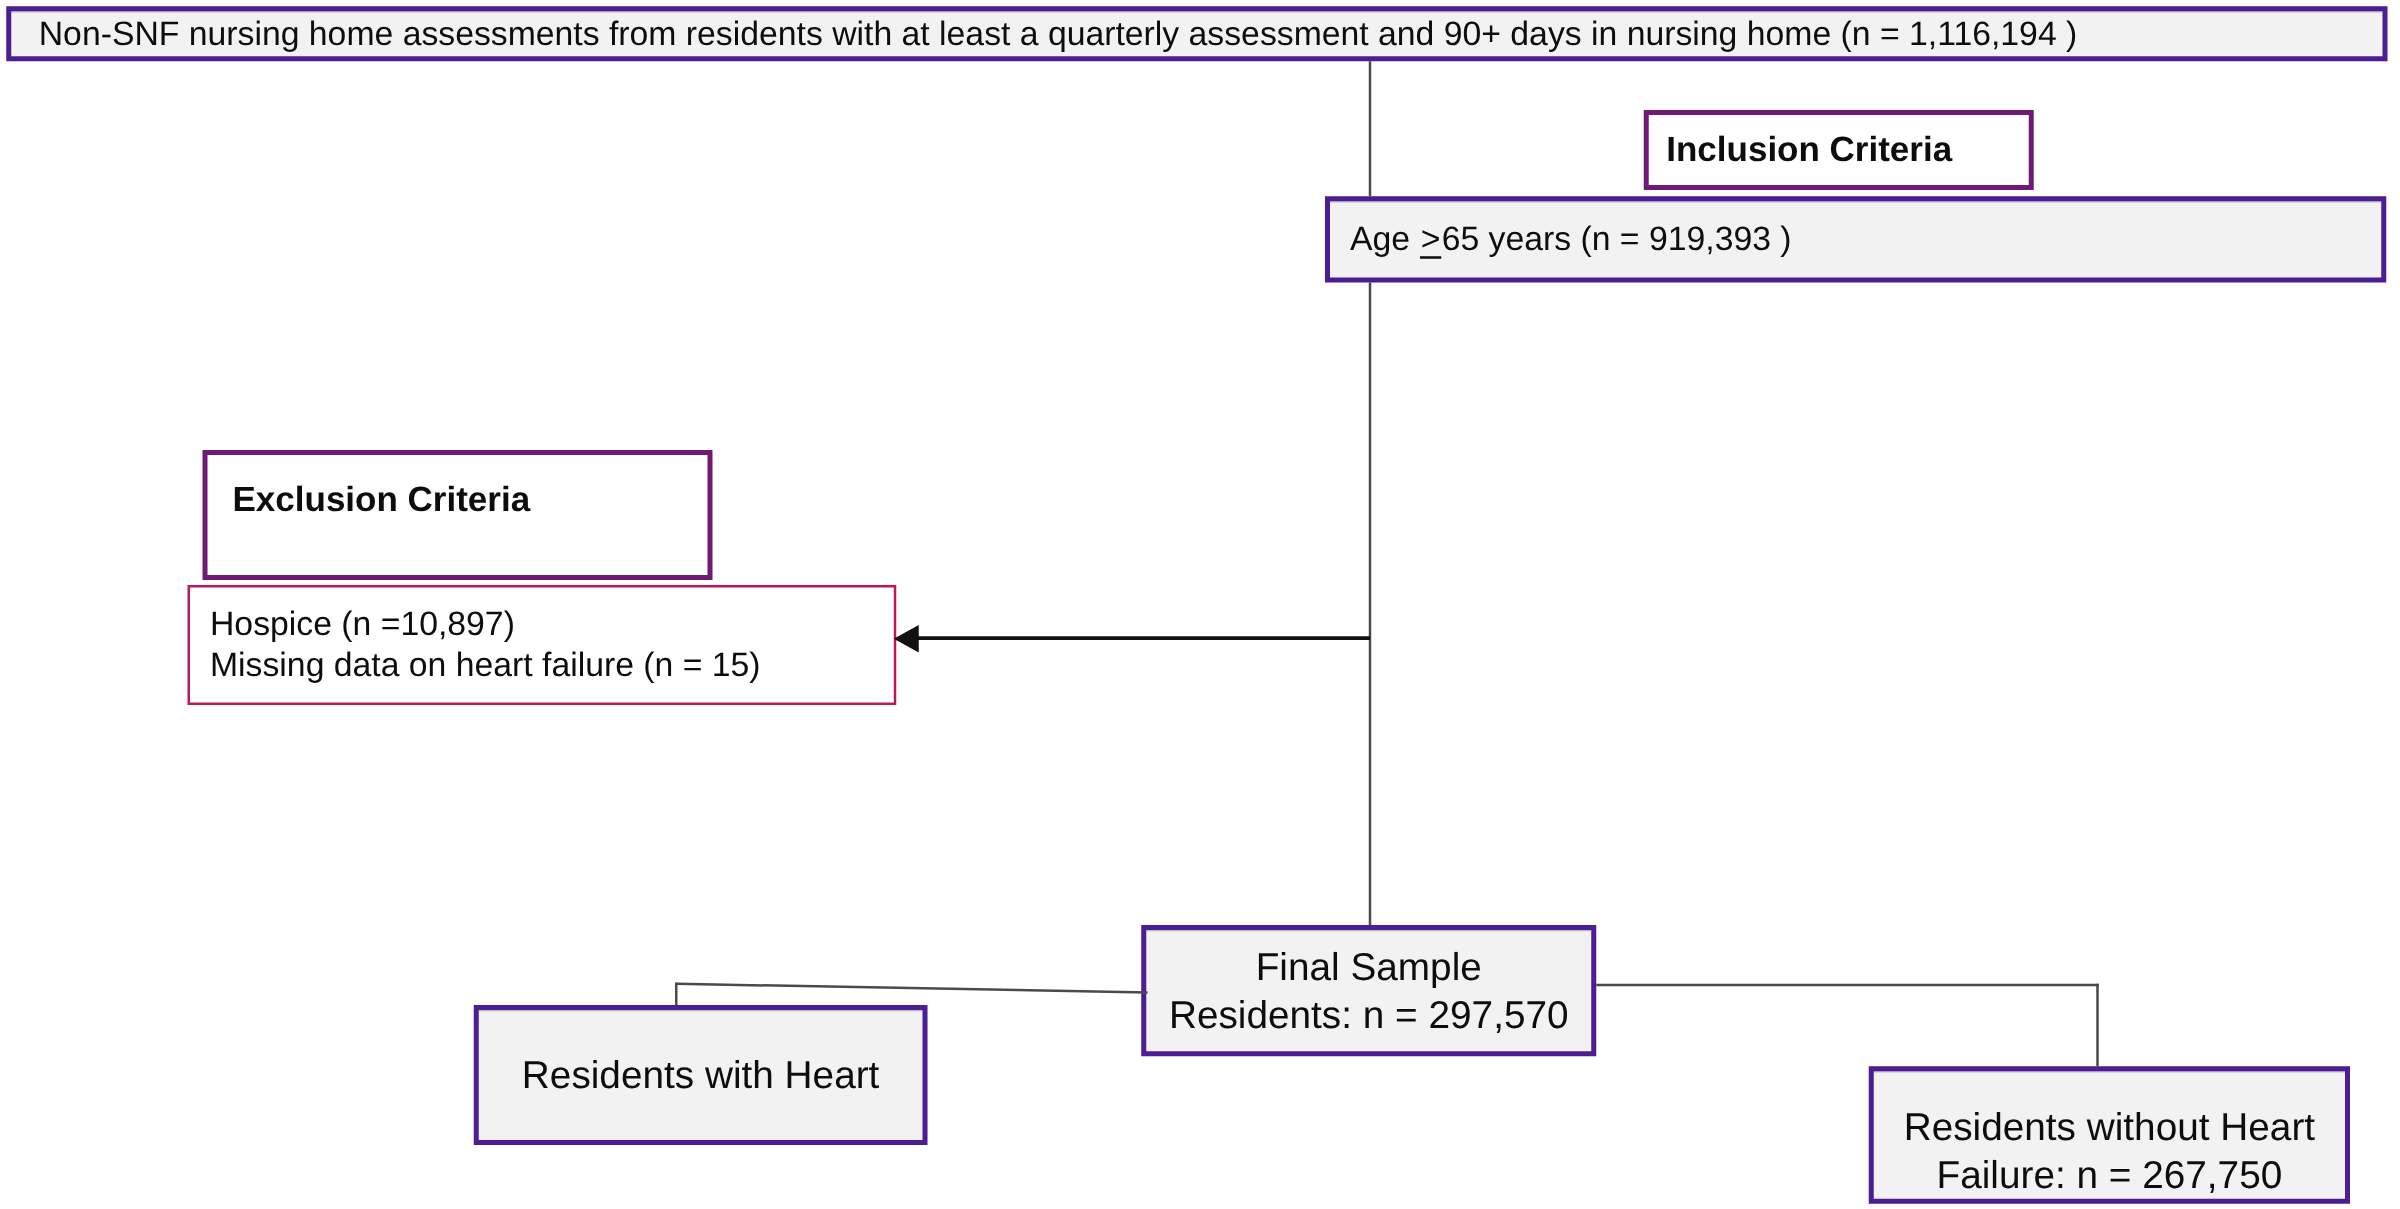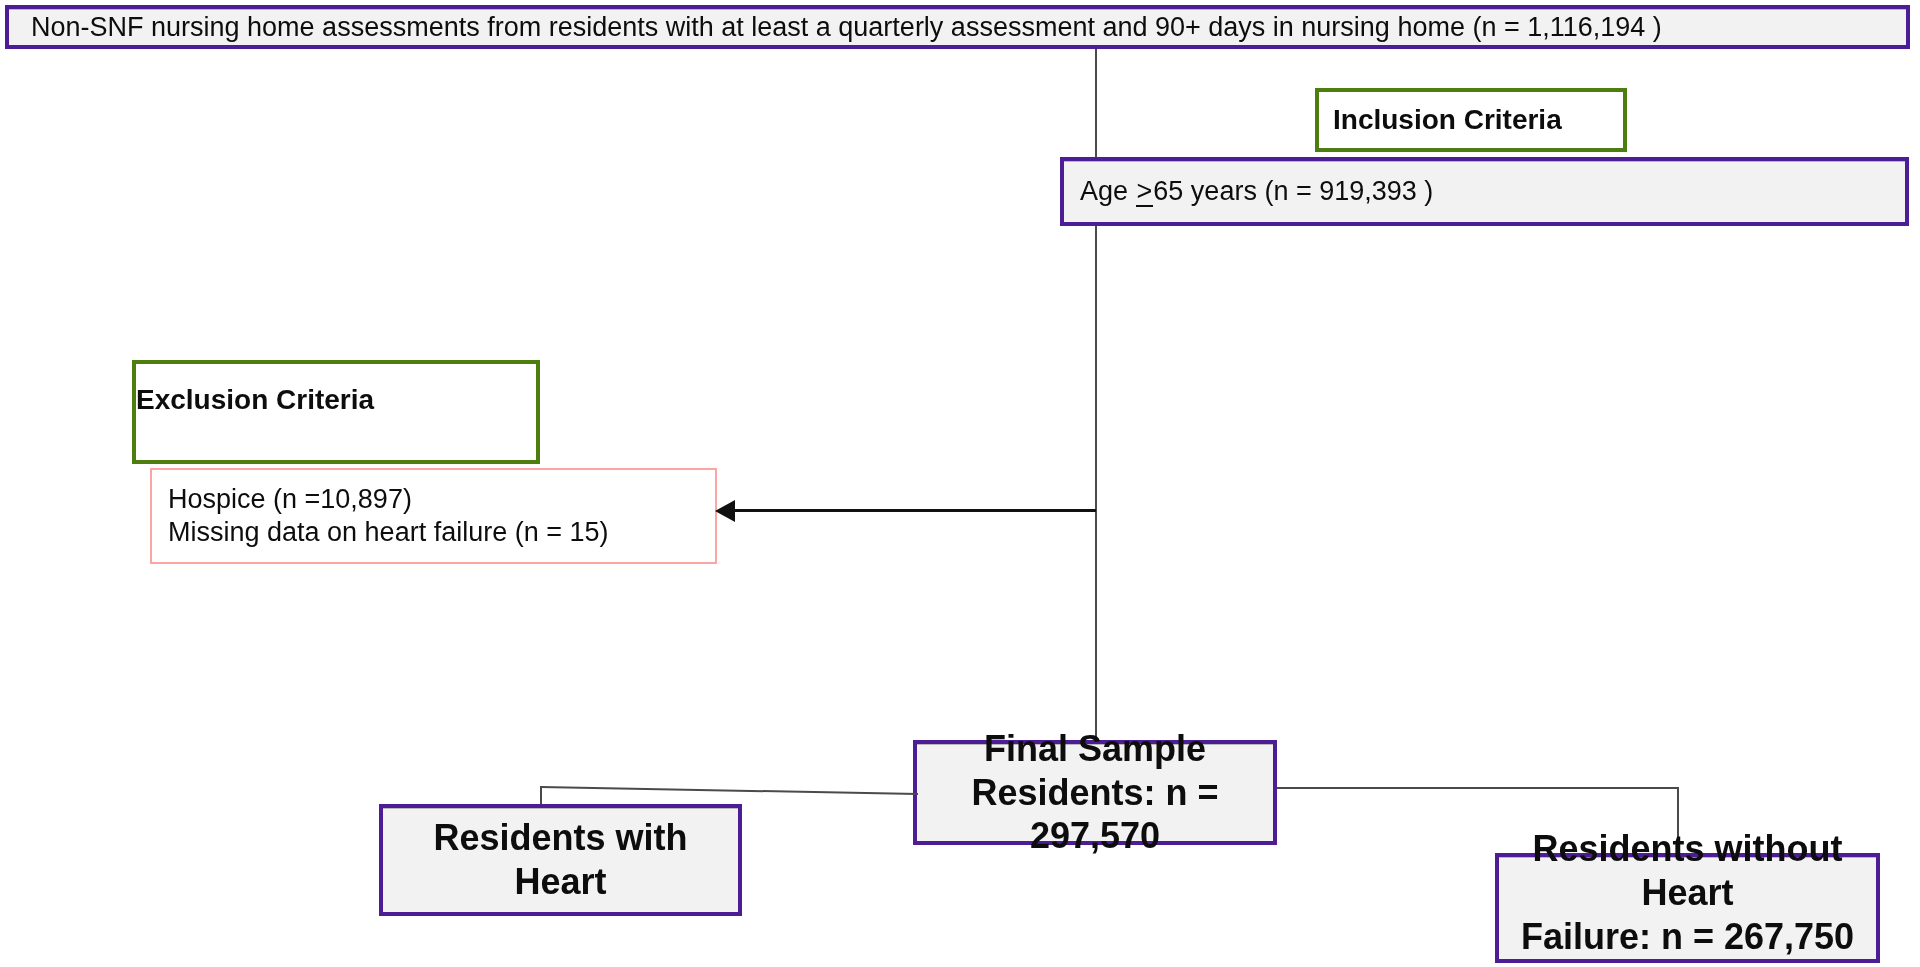--- a/index.html
+++ b/index.html
@@ -33,36 +33,36 @@
 
   
   .box-filled {
     background: #f2f2f2;
     border: 4px solid #4c1d95;
     box-shadow: 0 1px 0 0 #b9b9b9 inset;
   }
   
   .box-header {
     background: #ffffff;
-    border: 4px solid #4d7c0f;
+    border: 4px solid #701a75;
   }
   
   .box-plain {
     background: #ffffff;
-    border: 2px solid #fca5a5;
+    border: 2px solid #be185d;
   }
 
   .align-left   { text-align: left; }
   .align-center { text-align: center; }
 
   .pad-l { padding-left: 16px; padding-right: 12px; }
   .pad-lh { padding-left: 22px; padding-right: 12px; }
 
   .t-reg  { font-weight: 400; font-size: 27px; }
-  .t-bold { font-weight: 700; font-size: 36px; }
+  .t-bold { font-weight: 400; font-size: 31px; }
   .t-head { font-weight: 700; font-size: 28px; }
 
   
   .ge {
     display: inline-block;
     border-bottom: 2px solid #0d0d0d;
     line-height: 0.95;
     padding: 0 1px;
   }
 
@@ -102,21 +102,21 @@
 
   <div class="box box-header align-left" style="left:1315px; top:88px; width:312px; height:64px; padding-left:14px;">
     <span class="txt t-head">Inclusion Criteria</span>
   </div>
 
   <div class="box box-filled align-left pad-l" style="left:1060px; top:157px; width:849px; height:69px;">
     <span class="txt t-reg"><span>Age </span><span class="ge">&gt;</span><span>65 years  (n = 919,393 )</span></span>
   </div>
 
 
-  <div class="box box-header align-left" style="left:132px; top:360px; width:408px; height:104px; ">
+  <div class="box box-header align-left" style="left:162px; top:360px; width:408px; height:104px; padding-left:20px;">
     <span class="txt t-head" style="position:relative; top:-12px;">Exclusion Criteria</span>
   </div>
 
   <div class="box box-plain align-left" style="left:150px; top:468px; width:567px; height:96px; padding-left:16px;">
     <span class="txt t-reg">
       <span style="display:block;">Hospice    (n =10,897)</span>
       <span style="display:block;">Missing data on heart failure  (n = 15)</span>
     </span>
   </div>
 

